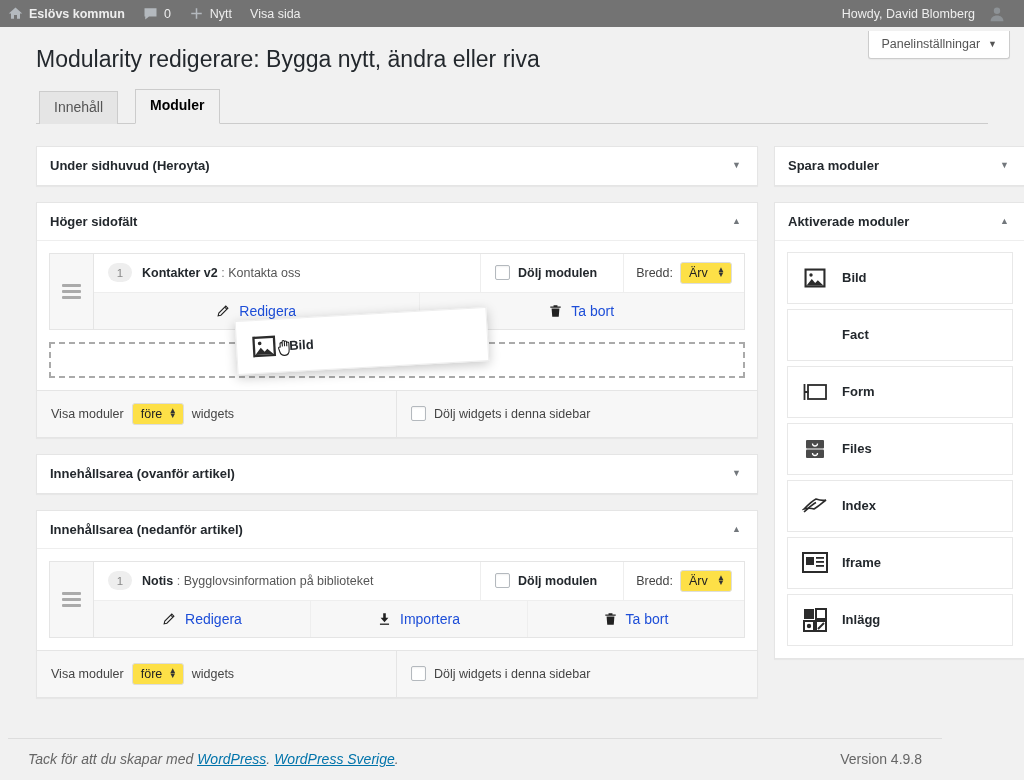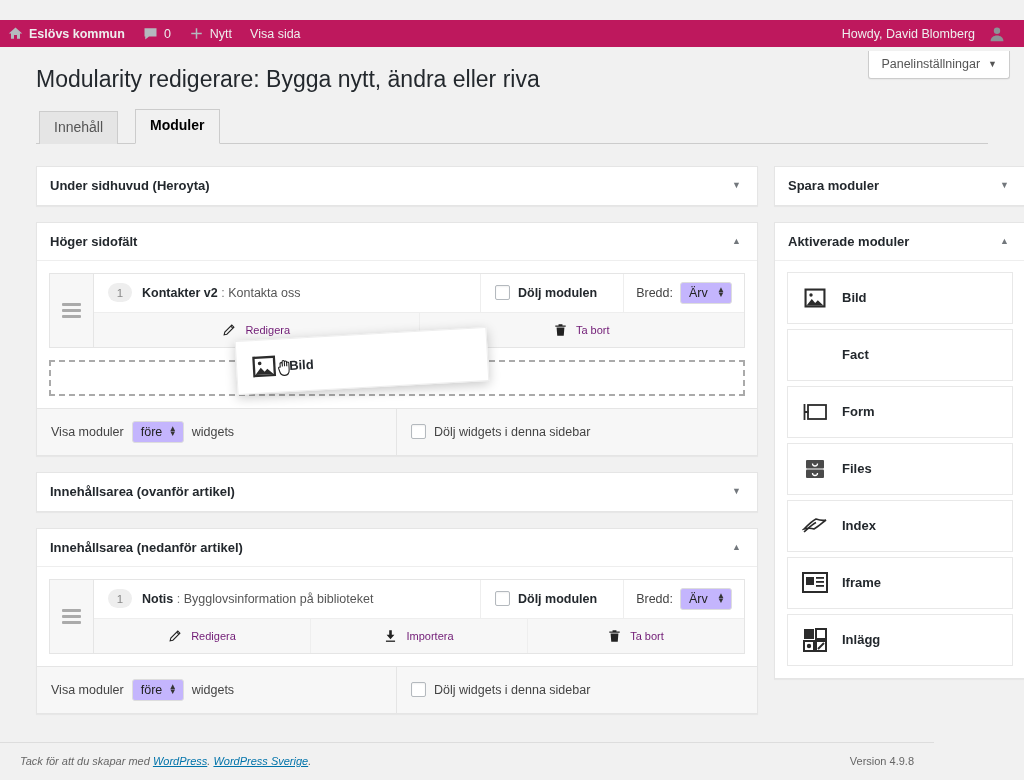--- a/index.html
+++ b/index.html
@@ -5,24 +5,23 @@
   * { box-sizing: border-box; margin: 0; padding: 0; }
   html, body {
     width: 1024px; height: 780px;
     font-family: "Liberation Sans", sans-serif;
     background: #f1f1f1;
     overflow: hidden;
   }
 
   
   .adminbar {
-    height: 27px; background: #be185d; color: #eee;
+    height: 27px; background: #737373; color: #eee;
     display: flex; align-items: center; font-size: 12.5px;
     position: relative;
-    margin-top: 20px;
   }
   .ab-left { display: flex; align-items: center; }
   .ab-item {
     display: flex; align-items: center; gap: 6px;
     padding: 0 9px; height: 27px; color: #eee;
     white-space: nowrap;
   }
   .ab-item.site { font-weight: 600; padding-left: 8px; }
   .ab-right { margin-left: auto; display: flex; align-items: center; padding-right: 10px; }
   .ab-howdy { font-size: 12.5px; color: #eee; }
@@ -135,31 +134,31 @@
     box-shadow: inset 0 1px 2px rgba(0,0,0,.06);
   }
   .mod-width {
     display: flex; align-items: center; gap: 7px;
     padding: 0 12px; font-size: 12.5px; color: #444;
     border-left: 1px solid #eee;
     margin-left: 12px;
   }
   .spin {
     display: inline-flex; align-items: center; gap: 6px;
-    border: 1px solid #ddd; border-radius: 3px; background: #c4b5fd;
+    border: 1px solid #ddd; border-radius: 3px; background: #fde047;
     padding: 3px 6px 3px 8px; min-width: 52px;
     justify-content: space-between;
   }
   .spin-val { font-size: 12.5px; color: #222; }
   .spin-arrows { display: flex; flex-direction: column; line-height: 0.55; font-size: 8px; color: #333; }
 
   .mod-actions { display: flex; border-top: 1px solid #eee; background: #f7f7f7; }
   .mod-act {
     flex: 1; display: flex; align-items: center; justify-content: center; gap: 9px;
-    padding: 10px 6px; font-size: 11px; color: #701a75;
+    padding: 10px 6px; font-size: 14px; color: #1d4ed8;
     border-right: 1px solid #eee;
   }
   .mod-act:last-child { border-right: none; }
 
   
   .dropzone {
     border: 2px dashed #aaa; background: #fff;
     height: 36px; margin: 0 0 12px 0;
   }
 
@@ -198,25 +197,25 @@
     transform: rotate(-3.2deg);
     display: flex; align-items: center; gap: 12px;
     padding: 0 14px;
     z-index: 50;
   }
   .drag-ghost .side-mod-label { font-size: 13px; }
   .grab-cursor { position: absolute; left: 40px; top: 18px; z-index: 2; }
 
   
   .adminfoot {
-    position: absolute; left: 0; bottom: 0; width: 934px;
+    position: absolute; left: 8px; bottom: 0; width: 934px;
     border-top: 1px solid #ddd; background: #f1f1f1;
     display: flex; align-items: center;
     padding: 12px 20px 13px 20px;
-    font-size: 11px; color: #666; font-style: italic;
+    font-size: 14px; color: #666; font-style: italic;
   }
   .adminfoot a { color: #0073aa; text-decoration: underline; }
   .foot-ver { margin-left: auto; font-style: normal; color: #666; }
 </style>
 </head>
 <body>
 
 <div class="adminbar">
   <div class="ab-left">
     <div class="ab-item site">

